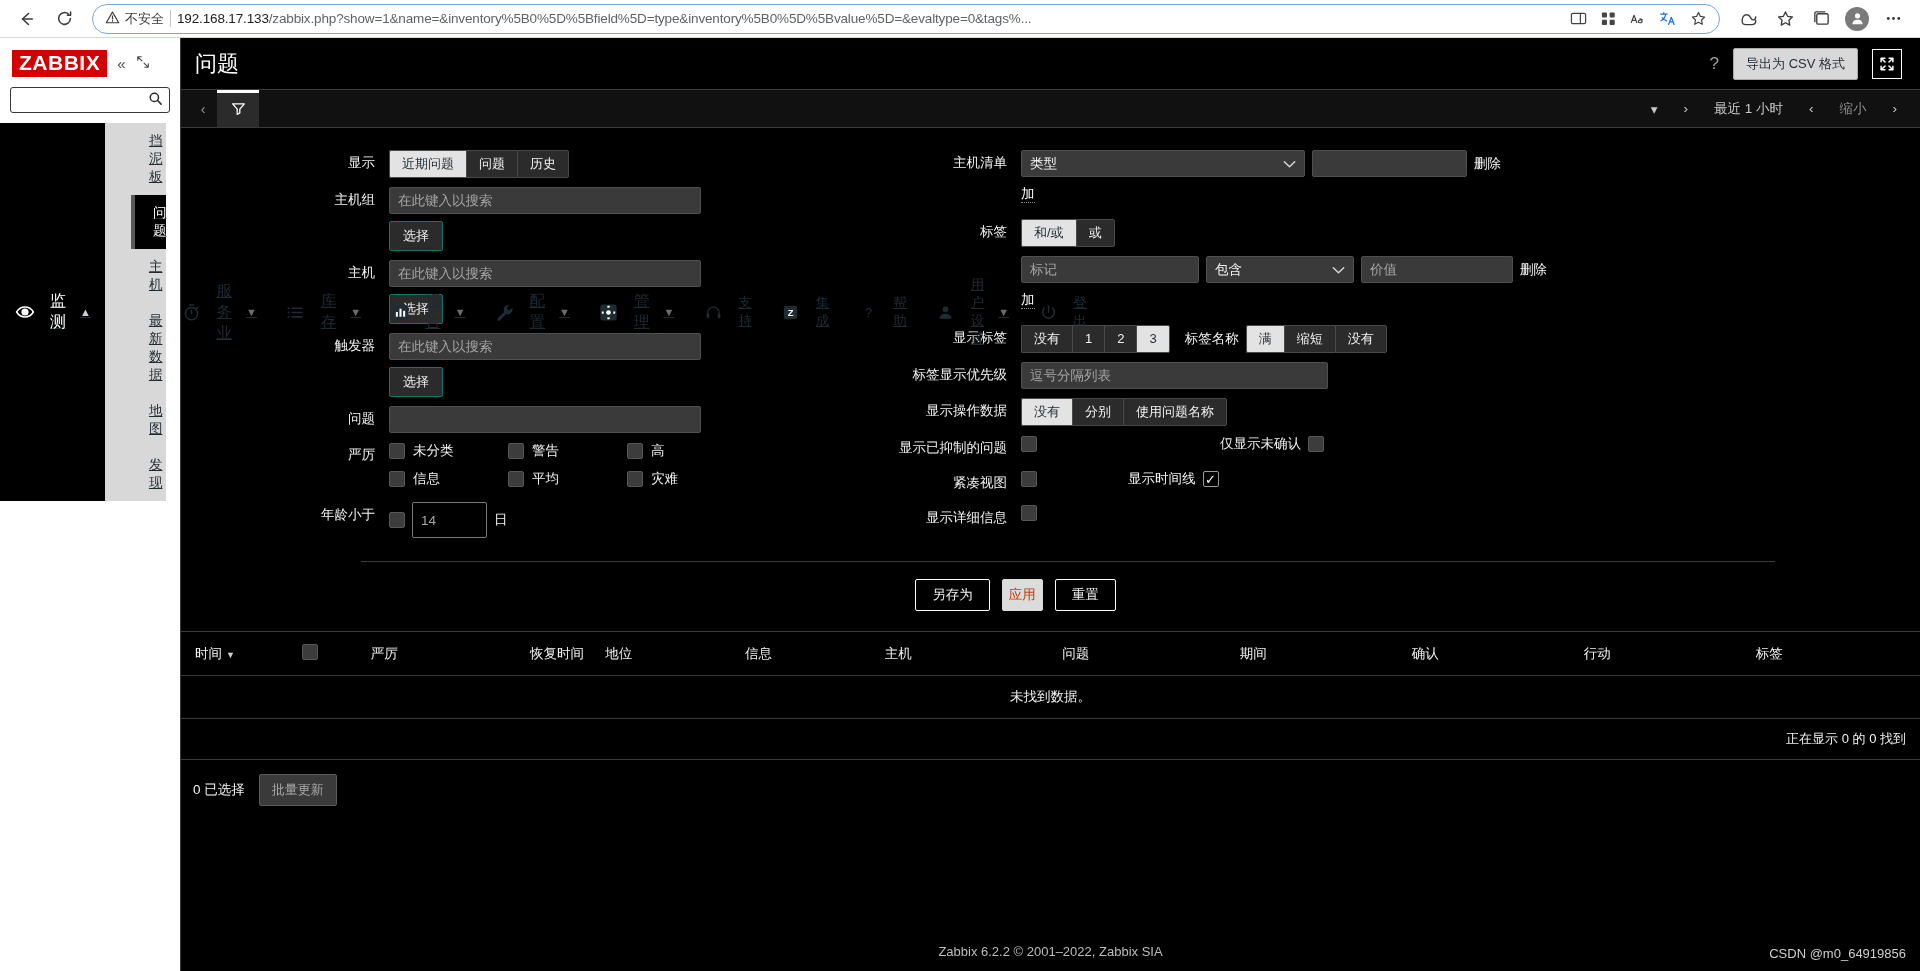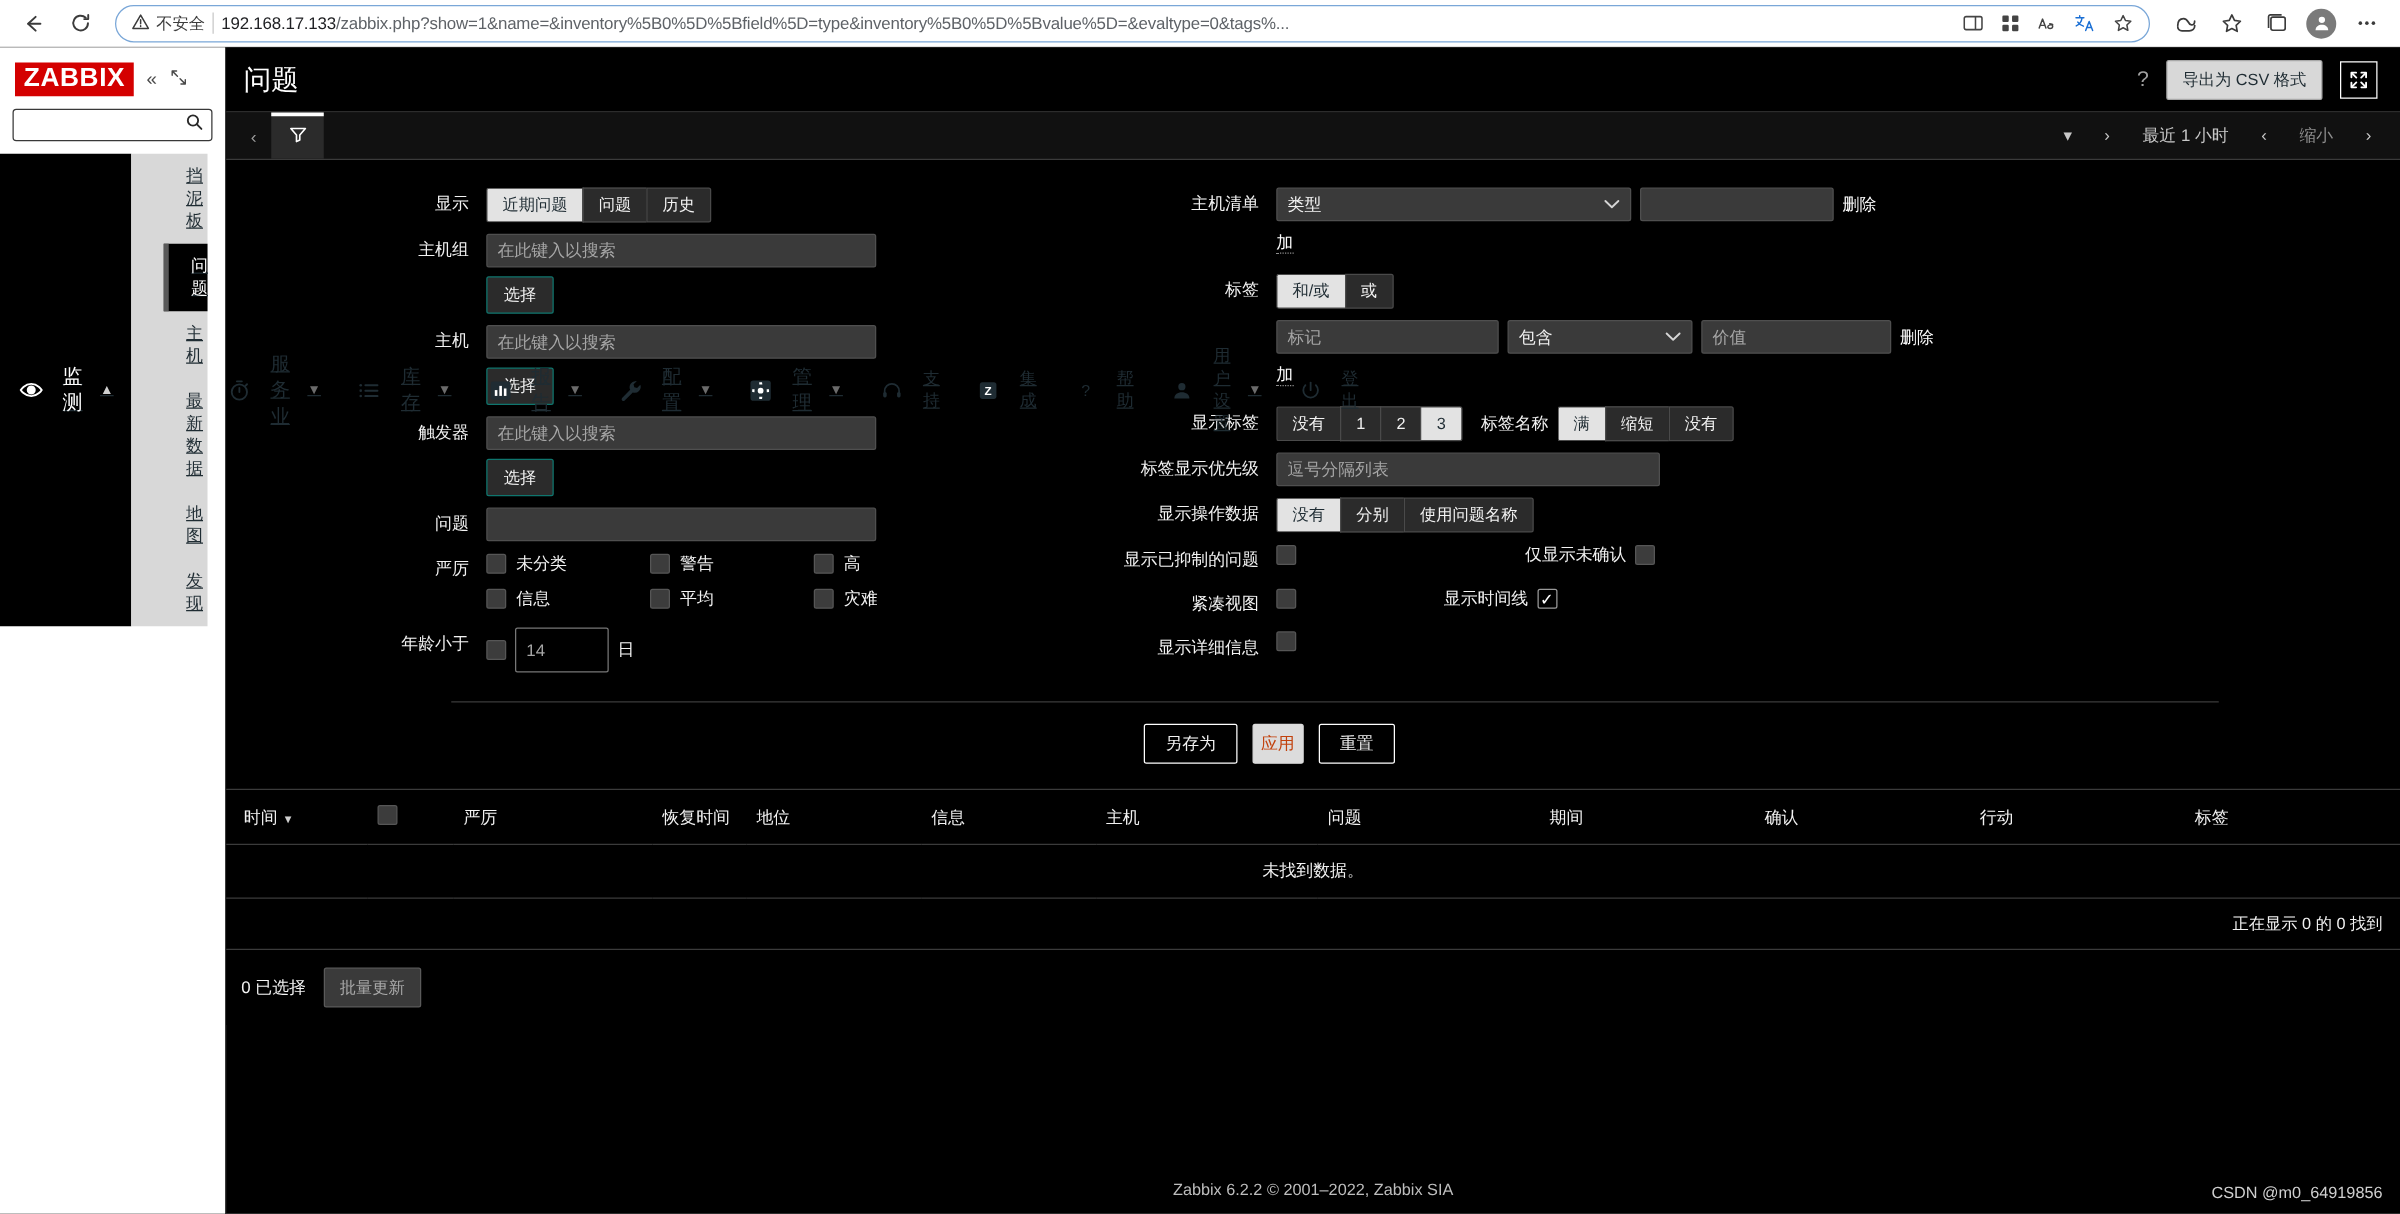--- a/index.html
+++ b/index.html
@@ -304,21 +304,21 @@
     background: #3c3c3c; border: 1px solid #565656;
     border-radius: 2px; flex: none; cursor: pointer;
     display: inline-flex; align-items: center; justify-content: center;
   }
   .cb.checked { background: #000; border-color: #9a9a9a; }
   .cb.checked::after {
     content: "✓"; color: #fff; font-size: 13px; line-height: 1;
   }
   .cbl { color: #f2f2f2; font-size: 13.5px; }
 
-  .sev-grid { display: flex; gap: 12px; }
+  .sev-grid { display: flex; gap: 0; }
   .sev-col { width: 119px; display: flex; flex-direction: column; gap: 10px; }
   .sev-item { display: flex; align-items: center; gap: 8px; }
 
   .linkadd {
     color: #fff; font-size: 13.5px;
     border-bottom: 1px dotted #8d8d8d;
     cursor: pointer; display: inline-block;
     line-height: 16px;
   }
 
@@ -888,21 +888,21 @@
               <span class="cb"></span>
               <span class="cbl" style="margin-left:176px;">仅显示未确认</span>
               <span class="cb"></span>
             </div>
           </div>
 
           <div class="frow" style="margin-top:8px;">
             <div class="flabel rt">紧凑视图</div>
             <div class="fctl">
               <span class="cb"></span>
-              <span class="cbl" style="margin-left:111px;">显示时间线</span>
+              <span class="cbl" style="margin-left:84px;">显示时间线</span>
               <span class="cb checked"></span>
             </div>
           </div>
 
           <div class="frow" style="margin-top:8px;">
             <div class="flabel rt">显示详细信息</div>
             <div class="fctl">
               <span class="cb"></span>
             </div>
           </div>

